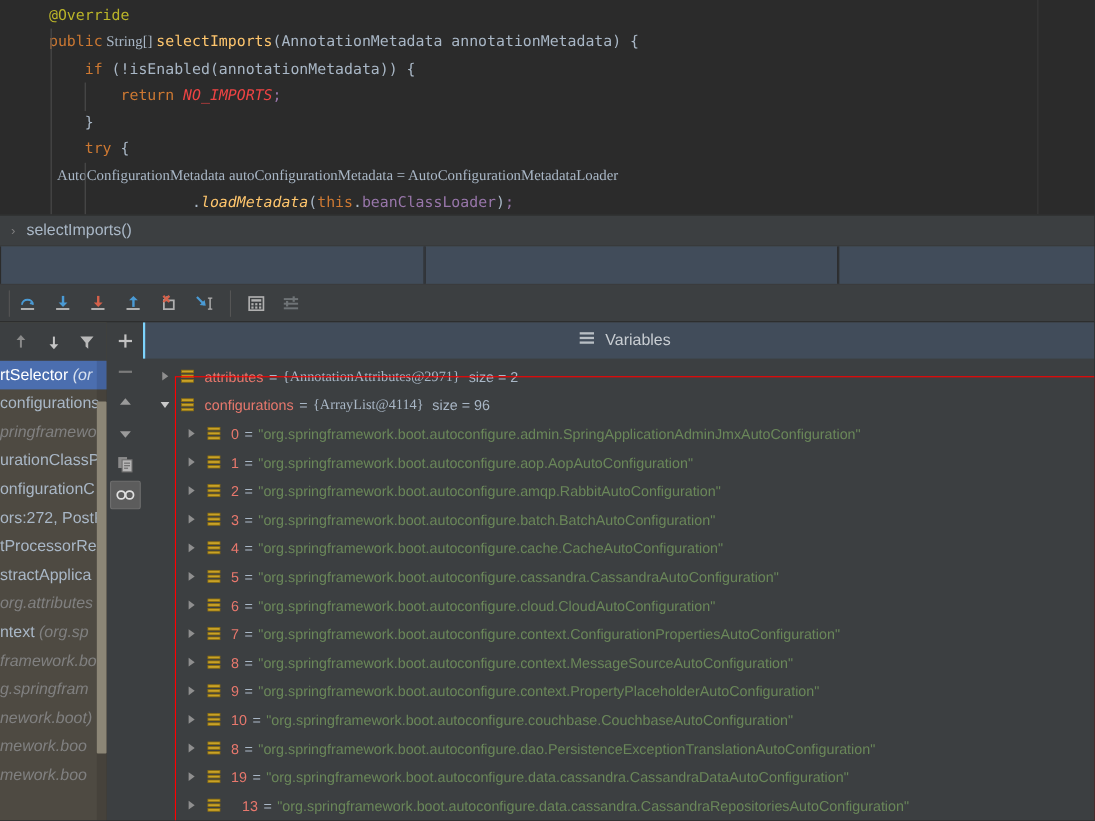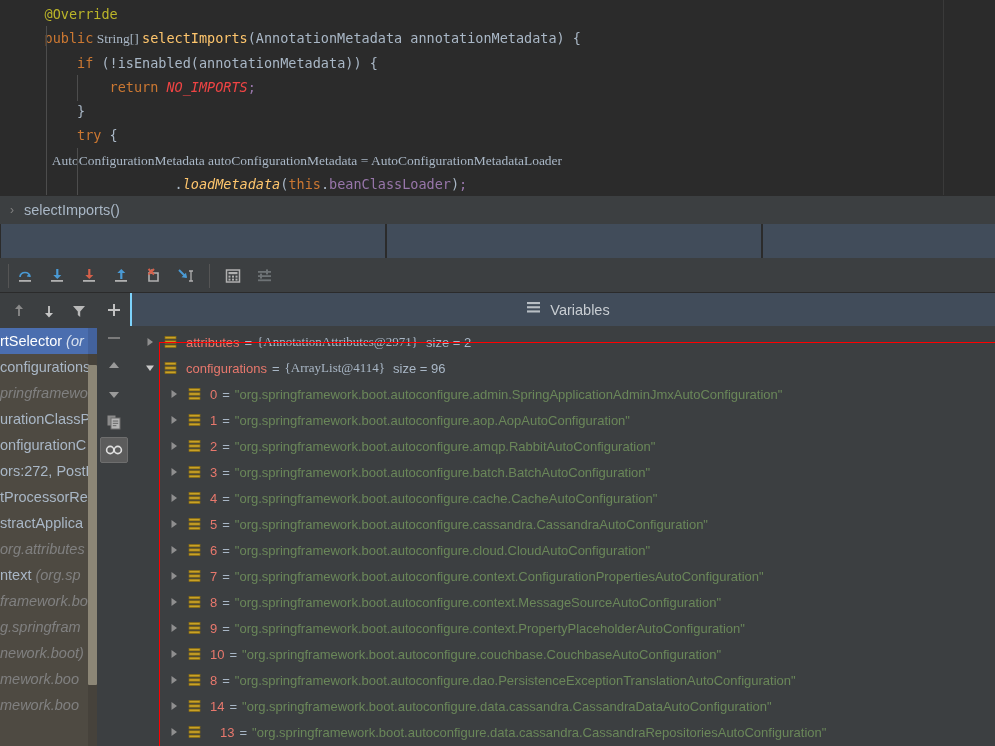--- a/index.html
+++ b/index.html
@@ -597,21 +597,21 @@
                 <path d="M3.5 2 L9 6 L3.5 10 z" fill="#8f8f8f"></path>
               </svg>
             </span>
             <span class="vicon">
               <svg width="14" height="14" viewBox="0 0 14 14">
                 <rect x="1" y="1.5" width="11" height="2.4" fill="#c9a227" stroke="#8a6d10" stroke-width="0.7"></rect>
                 <rect x="1" y="5.8" width="11" height="2.4" fill="#c9a227" stroke="#8a6d10" stroke-width="0.7"></rect>
                 <rect x="1" y="10.1" width="11" height="2.4" fill="#c9a227" stroke="#8a6d10" stroke-width="0.7"></rect>
               </svg>
             </span>
-            <span class="nm-idx" style="margin-left: 6px;">14</span>
+            <span class="nm-idx" style="margin-left: 6px;">19</span>
             <span class="eq">=</span>
             <span class="val-str">"org.springframework.boot.autoconfigure.data.cassandra.CassandraDataAutoConfiguration"</span>
           </div>
           <div class="trow" style="padding-left: 32px;">
             <span class="tw">
               <svg width="12" height="12" viewBox="0 0 12 12">
                 <path d="M3.5 2 L9 6 L3.5 10 z" fill="#8f8f8f"></path>
               </svg>
             </span>
             <span class="vicon">

